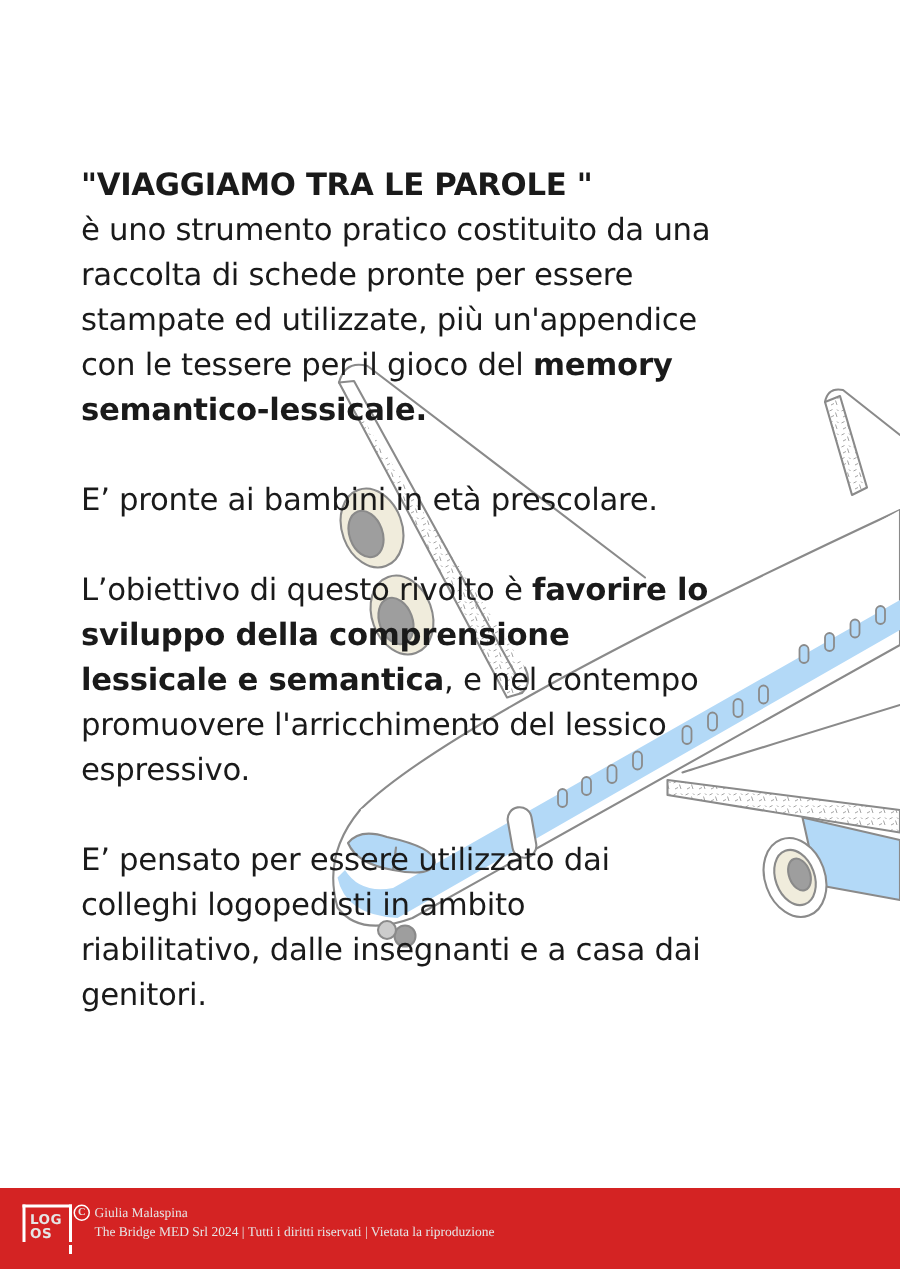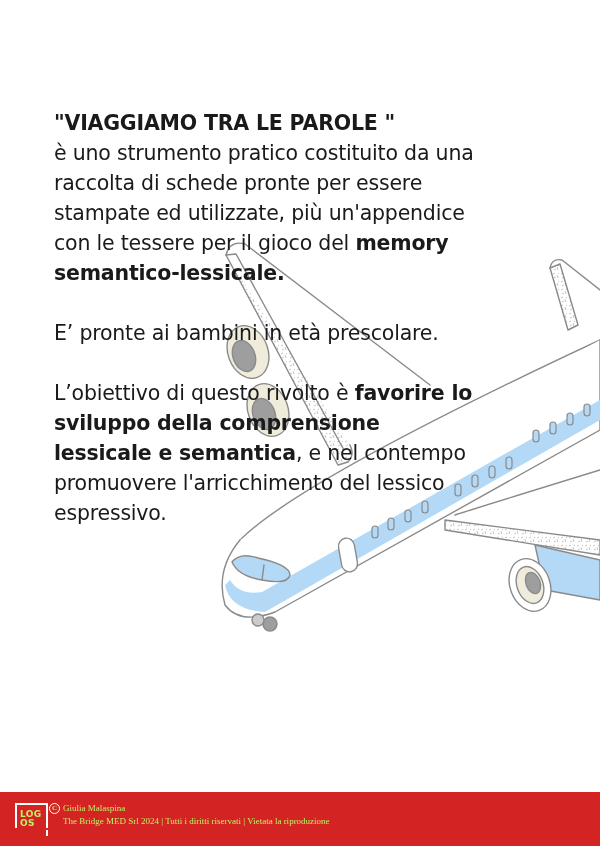--- a/index.html
+++ b/index.html
@@ -15,21 +15,21 @@
     }
     .content {
       position: absolute; left: 54px; top: 108px; width: 420px; z-index: 2;
       font-size: 20.5px; line-height: 30px; letter-spacing: -0.2px;
     }
     .content p { margin: 0 0 30px 0; }
     .content b { font-weight: bold; }
     .title { font-weight: bold; display: block; }
     .footer {
       position: absolute; left: 0; top: 792px; width: 600px; height: 54px;
-      background: #d42323; z-index: 3; color: #bef264;
+      background: #d42323; z-index: 3; color: #e5e5e5;
     }
     .logo {
       position: absolute; left: 15px; top: 11px; width: 33px; height: 33px;
       box-sizing: border-box;
     }
     .logo .frame-top {
       position: absolute; left: 0; top: 0; width: 33px; height: 25px;
       border-top: 2px solid #fff; border-left: 2px solid #fff; border-right: 2px solid #fff;
       box-sizing: border-box;
     }
@@ -114,20 +114,21 @@
 
 <div class="content">
   <p>
     <span class="title">"VIAGGIAMO TRA LE PAROLE "</span>
     <span>è uno strumento pratico costituito da una raccolta di schede pronte per essere stampate ed utilizzate, più un'appendice con le tessere per il gioco del </span><b>memory semantico-lessicale.</b>
   </p>
   <p>E’ pronte ai bambini in età prescolare.</p>
   <p>
     <span>L’obiettivo di questo rivolto è </span><b>favorire lo sviluppo della comprensione lessicale e semantica</b><span>, e nel contempo promuovere l'arricchimento del lessico espressivo.</span>
   </p>
+  <p>E’ pensato per essere utilizzato dai colleghi logopedisti in ambito riabilitativo, dalle insegnanti e a casa dai genitori.</p>
 </div>
 
 <div class="footer">
   <div class="logo">
     <div class="frame-top"></div>
     <div class="frame-br"></div>
     <div class="txt">
       <span>LOG</span><br>
       <span>OS</span>
     </div>

